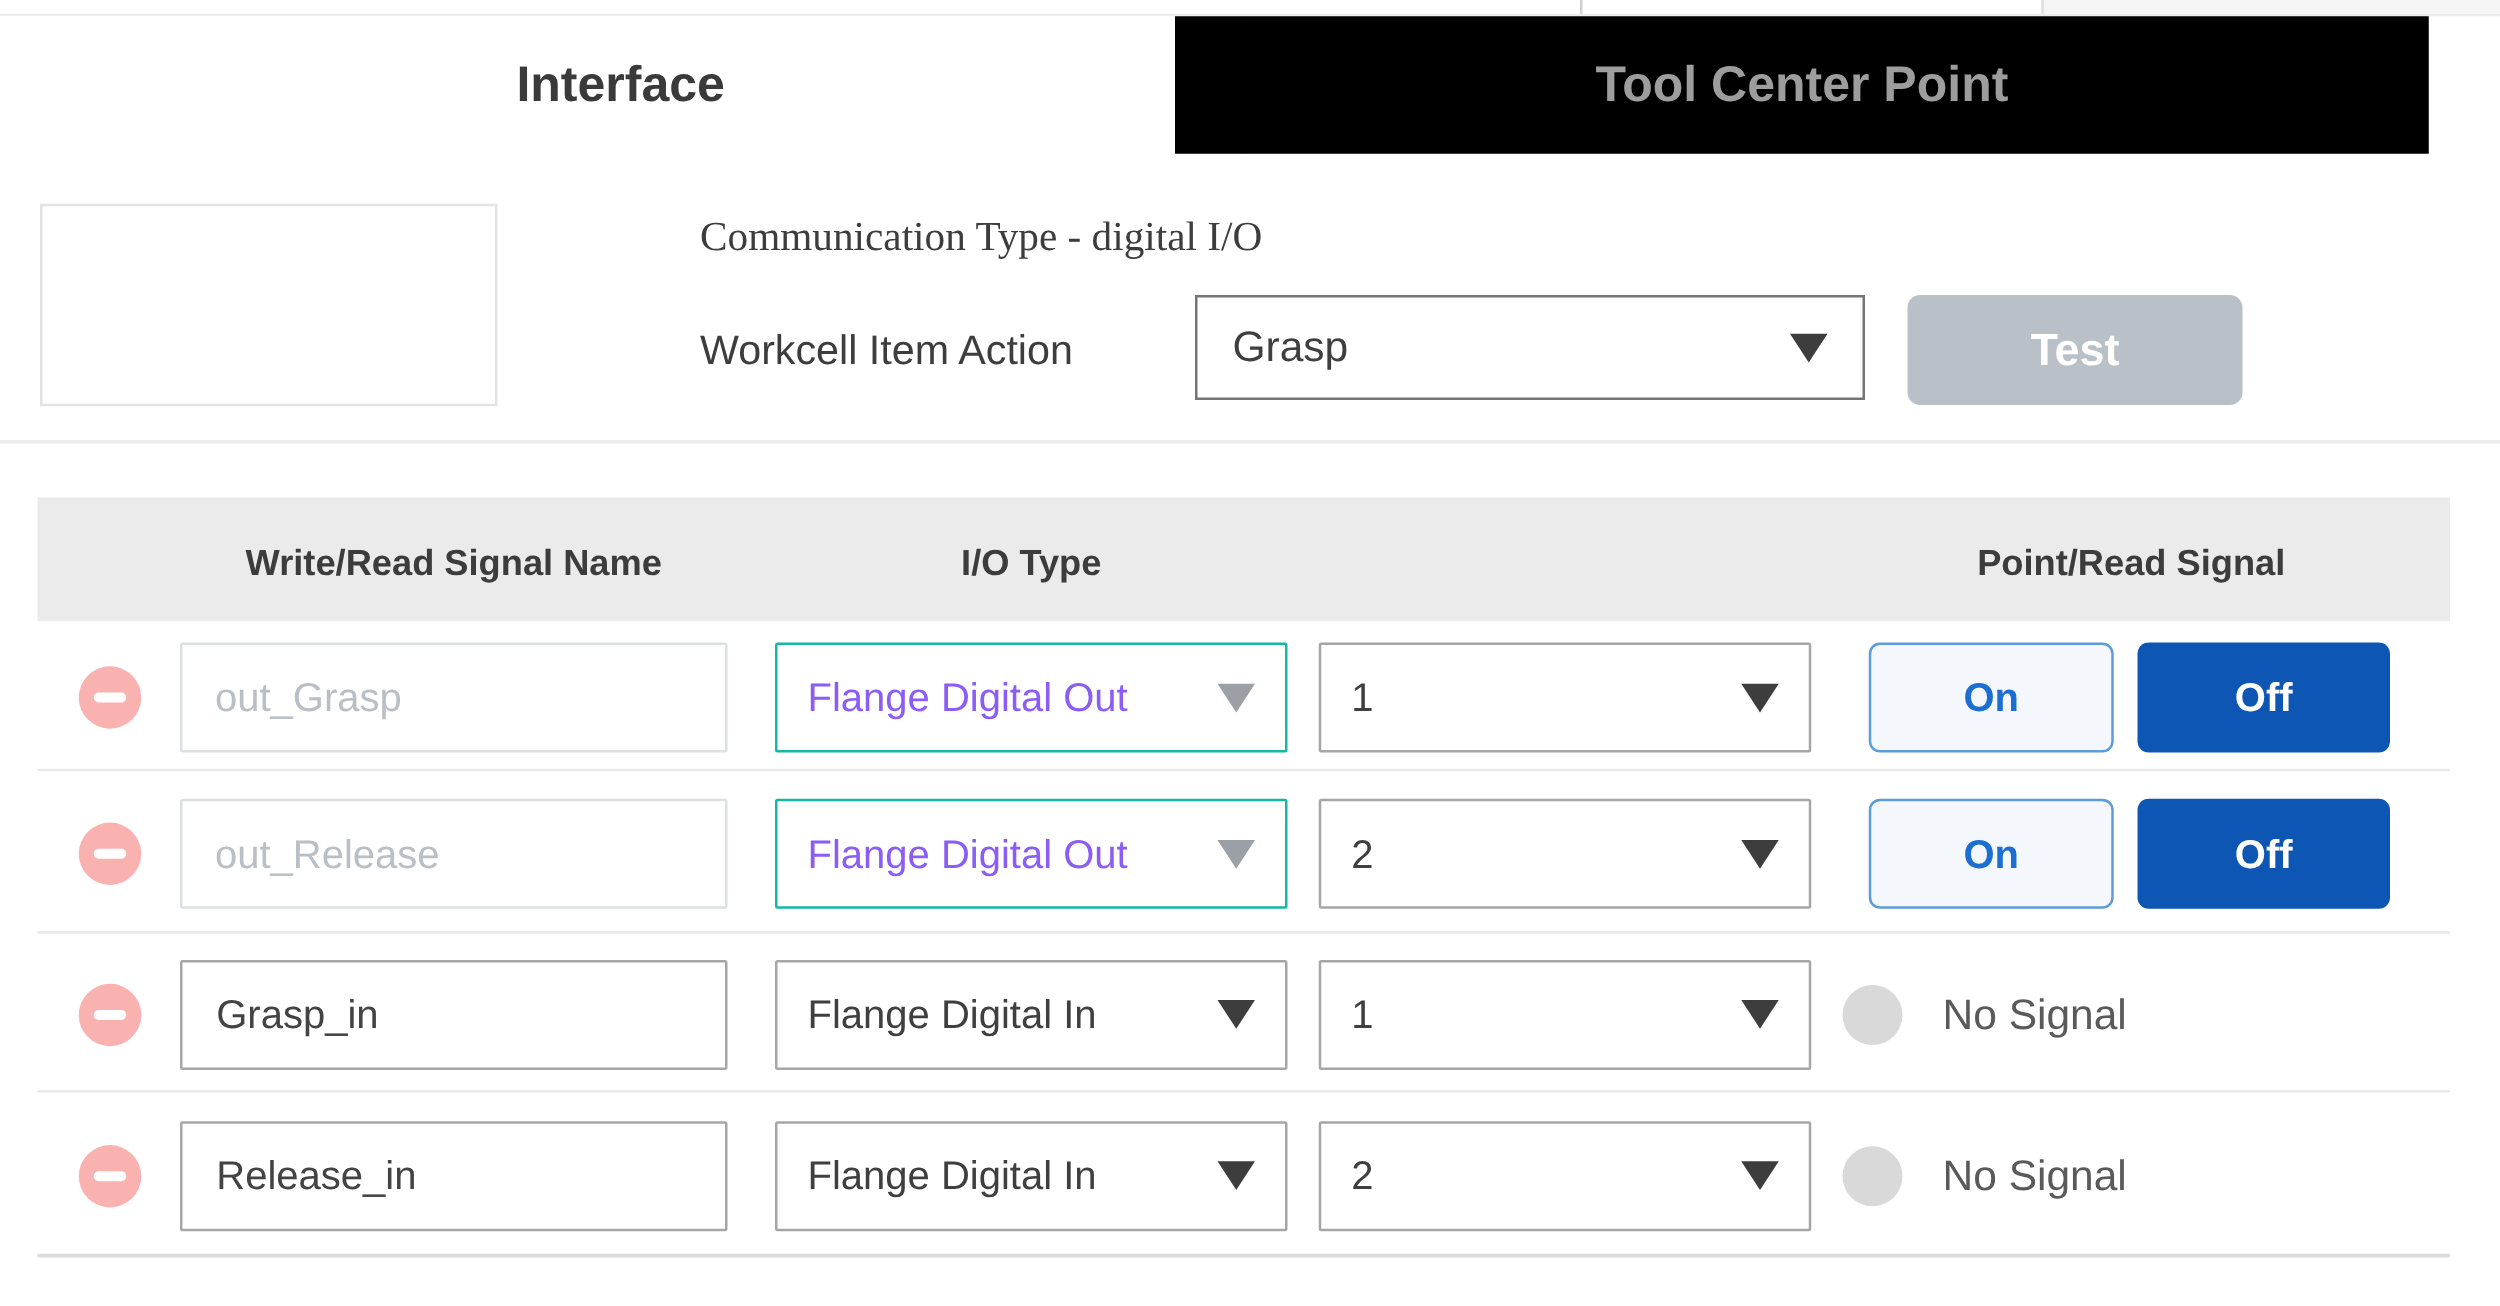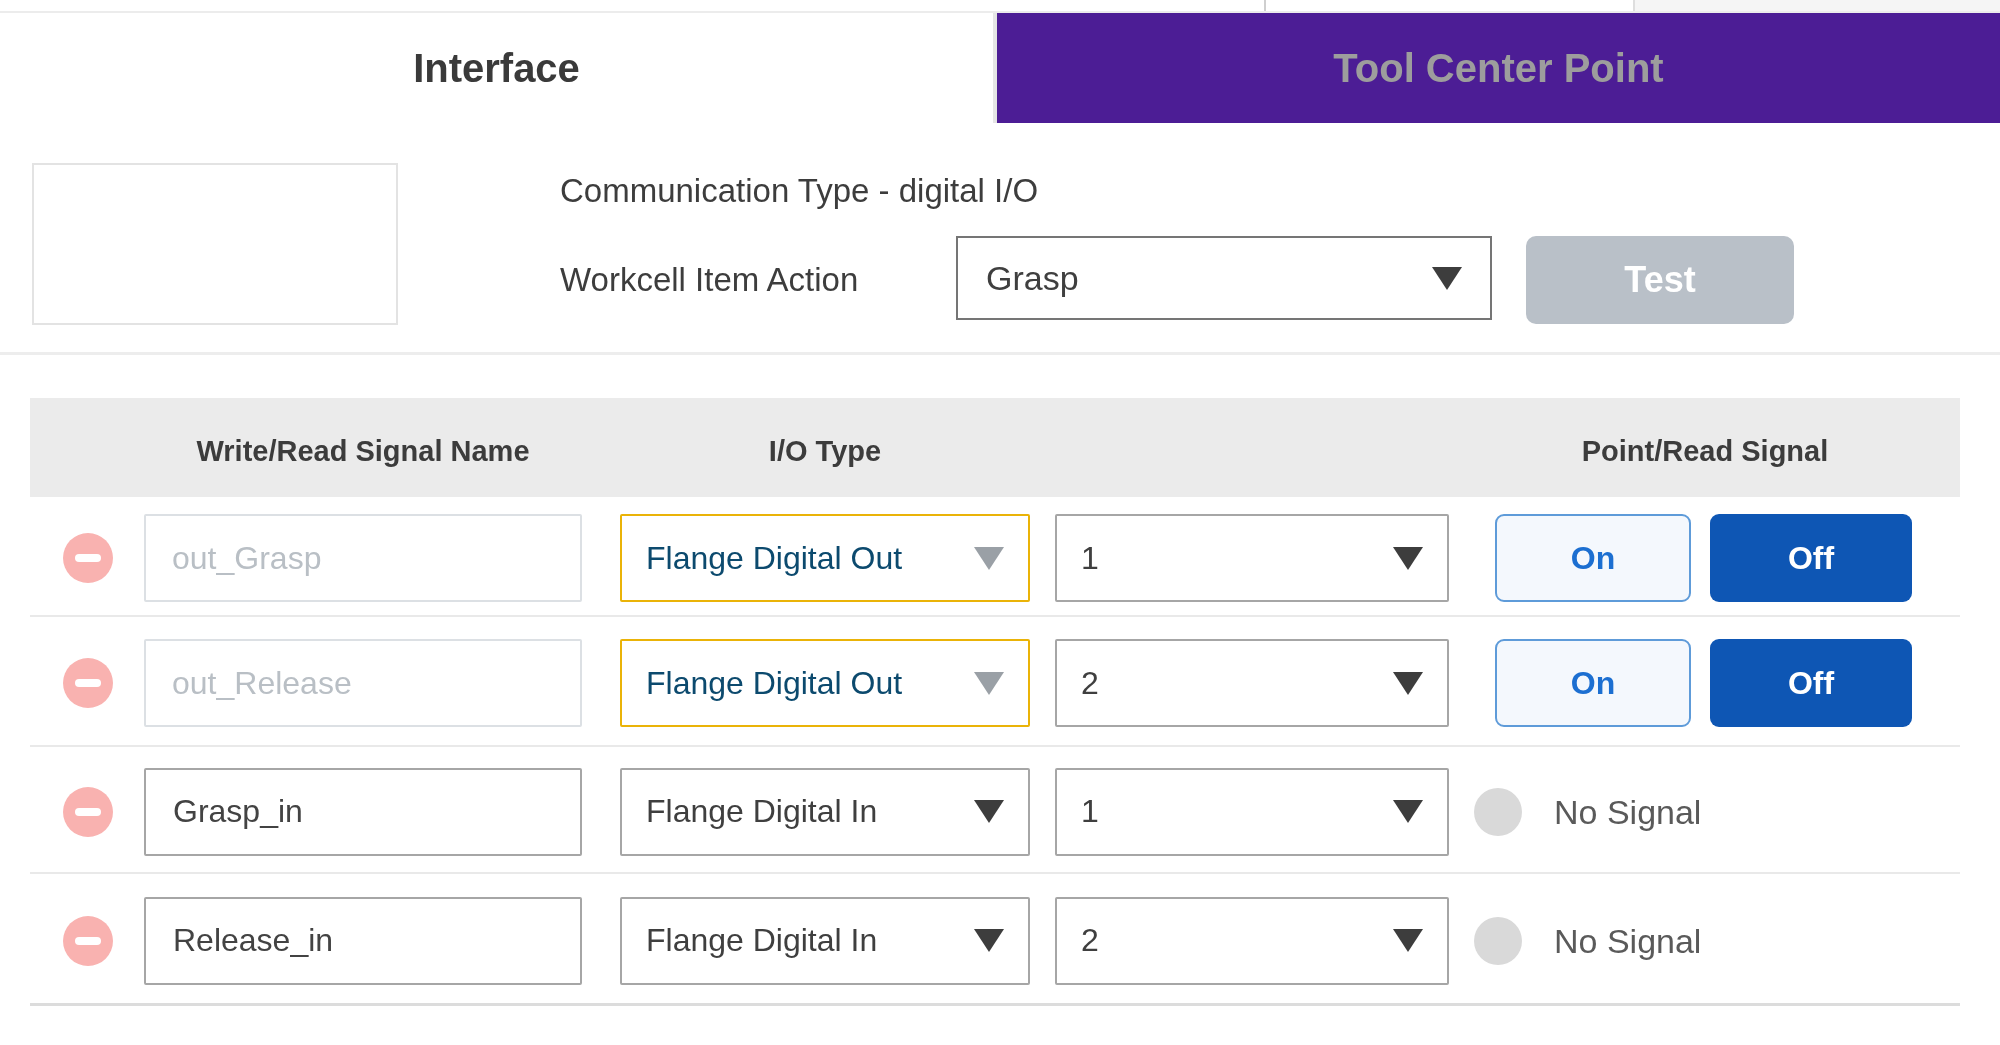--- a/index.html
+++ b/index.html
@@ -11,25 +11,25 @@
   .top-strip .seg-gray{position:absolute;left:1633px;top:0;width:367px;height:11px;background:#f5f5f5;}
   .top-strip .vline1{position:absolute;left:1264px;top:0;width:2px;height:11px;background:#cfcfcf;}
   .top-strip .vline2{position:absolute;left:1633px;top:0;width:2px;height:11px;background:#dedede;}
 
   
   .tabbar{position:absolute;left:0;top:13px;width:2000px;height:110px;}
   .tab{position:absolute;top:0;height:110px;display:flex;align-items:center;justify-content:center;
        font-size:40px;font-weight:700;}
   .tab.active{left:0;width:993px;background:#ffffff;color:#3a3a3a;}
   .tab-divider{position:absolute;left:993px;top:0;width:4px;height:110px;background:#e5e5e5;}
-  .tab.inactive{left:997px;width:1003px;background:#4c1d95;color:#9d9d9d;}
+  .tab.inactive{left:940px;width:1003px;background:#000000;color:#9d9d9d;}
 
   
   .thumb-box{position:absolute;left:32px;top:163px;width:362px;height:158px;border:2px solid #e3e3e3;background:#fff;}
-  .comm-type{position:absolute;left:560px;top:172px;font-size:33px;color:#3d3d3d;}
+  .comm-type{position:absolute;left:560px;top:172px;font-size:33px;color:#3d3d3d;font-family:Liberation Serif, serif;}
   .action-label{position:absolute;left:560px;top:236px;height:88px;line-height:88px;font-size:33px;color:#3d3d3d;}
   .action-select{position:absolute;left:956px;top:236px;width:536px;height:84px;border:2px solid #757575;background:#fff;
        display:flex;align-items:center;justify-content:space-between;padding:0 28px;box-sizing:border-box;font-size:34px;color:#3f3f3f;}
   .test-btn{position:absolute;left:1526px;top:236px;width:268px;height:88px;background:#b9c0c8;border:none;border-radius:10px;
        color:#ffffff;font-size:36px;font-weight:700;font-family:"Liberation Sans",sans-serif;display:flex;align-items:center;justify-content:center;}
   .section-divider{position:absolute;left:0;top:352px;width:2000px;height:3px;background:#ededed;}
 
   
   .arrow{width:0;height:0;border-left:15px solid transparent;border-right:15px solid transparent;border-top:23px solid #3d3d3d;}
   .arrow.dim{border-top-color:#9aa0a6;}
@@ -60,21 +60,21 @@
   .name-input{position:absolute;left:114px;top:0;width:438px;height:88px;box-sizing:border-box;
       font-family:"Liberation Sans",sans-serif;font-size:32px;padding:0 26px;background:#fff;border-radius:2px;}
   .name-input.enabled{border:2px solid #a6a6a6;color:#434343;padding-left:27px;}
   .name-input.disabled{border:2px solid #dce0e4;color:#b9bfc5;}
 
   .dd{position:absolute;top:0;height:88px;box-sizing:border-box;background:#fff;border-radius:2px;
       display:flex;align-items:center;justify-content:space-between;padding:0 24px;font-size:32px;}
   .dd.io{left:590px;width:410px;}
   .dd.port{left:1025px;width:394px;}
   .dd.enabled{border:2px solid #a6a6a6;color:#3f3f3f;}
-  .dd.disabled{border:2px solid #eab308;color:#0c4a6e;}
+  .dd.disabled{border:2px solid #14b8a6;color:#8b5cf6;}
 
   .on-btn{position:absolute;left:1465px;top:0;width:196px;height:88px;box-sizing:border-box;border:2px solid #5e9bd9;
       background:#f4f8fd;border-radius:9px;color:#1c6fd1;font-size:32px;font-weight:700;
       font-family:"Liberation Sans",sans-serif;display:flex;align-items:center;justify-content:center;}
   .off-btn{position:absolute;left:1680px;top:0;width:202px;height:88px;border:none;background:#0e56b4;border-radius:9px;
       color:#ffffff;font-size:32px;font-weight:700;font-family:"Liberation Sans",sans-serif;
       display:flex;align-items:center;justify-content:center;}
 
   .nosig-dot{position:absolute;left:1444px;top:20px;width:48px;height:48px;border-radius:50%;background:#d9d9d9;}
   .nosig-text{position:absolute;left:1524px;top:0;height:88px;line-height:88px;font-size:34px;color:#5a5a5a;}

